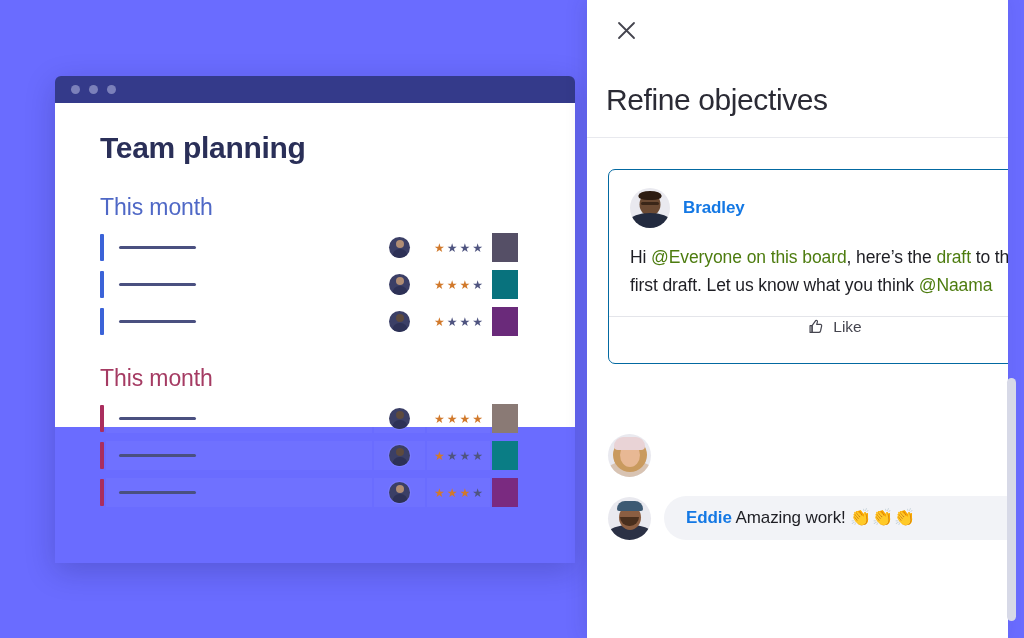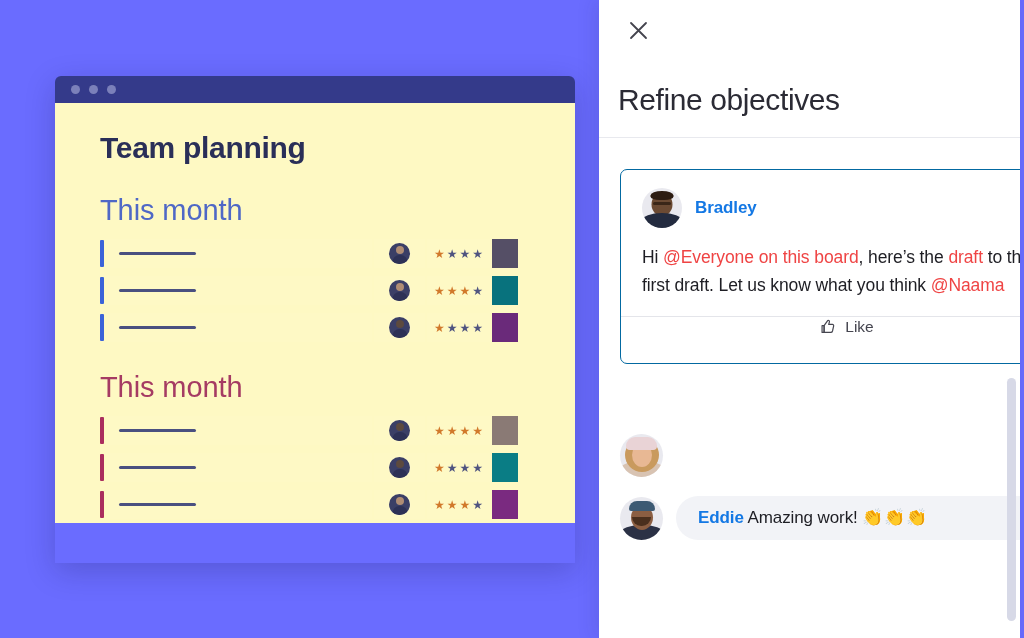--- a/index.html
+++ b/index.html
@@ -49,35 +49,35 @@
     padding-left: 16px;
     gap: 9px;
   }
   .dot {
     width: 9px; height: 9px;
     border-radius: 50%;
     background: #7b80ba;
   }
   .board-body {
     position: relative;
-    height: 420px;
-    background: #fef9c3;
+    height: 324px;
+    background: #ffffff;
     padding: 0 0 0 45px;
     box-sizing: border-box;
   }
   .board-title {
     margin: 0;
     padding-top: 28px;
     font-size: 30px;
     font-weight: 700;
     color: #2a2f58;
     letter-spacing: -0.3px;
   }
   .group-label {
-    font-size: 29px;
+    font-size: 23px;
     font-weight: 400;
     margin-top: 29px;
     margin-bottom: 12px;
     letter-spacing: -0.1px;
   }
   .group-label.blue { color: #4f68c6; }
   .group-label.red  { color: #a53b63; }
 
   .row {
     position: relative;
@@ -168,21 +168,21 @@
   .row-color-cell {
     width: 26px;
     height: 29px;
     margin-left: 2px;
     flex: 0 0 auto;
   }
 
   
   .side-panel {
     position: absolute;
-    right: 4px;
+    right: 16px;
     top: 0;
     width: 421px;
     height: 638px;
     background: #ffffff;
     box-shadow: -4px 0 18px rgba(40,40,90,0.12);
     overflow: hidden;
   }
   .panel-header {
     position: relative;
     height: 138px;
@@ -257,21 +257,21 @@
     letter-spacing: -0.1px;
   }
   .comment-text {
     font-size: 17.5px;
     line-height: 1.58;
     color: #1e1e24;
     letter-spacing: -0.1px;
   }
   .comment-text .mention,
   .comment-text .link {
-    color: #ef4444;
+    color: #4d7c0f;
   }
   .comment-actions {
     display: flex;
     border-top: 1px solid #e4e5ea;
   }
   .action-btn {
     flex: 1;
     height: 46px;
     display: flex;
     align-items: flex-start;

